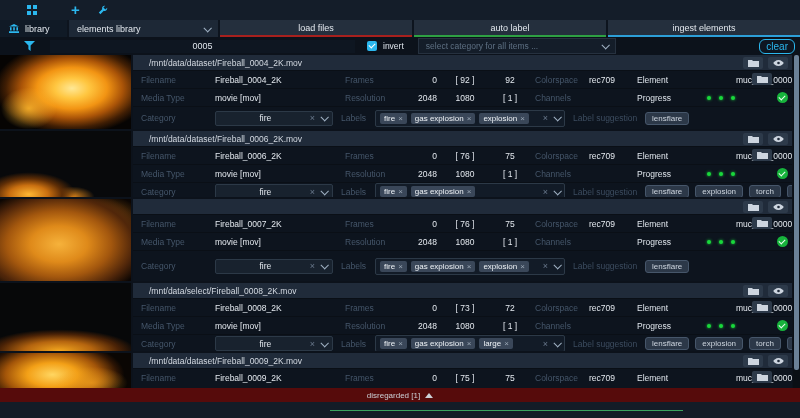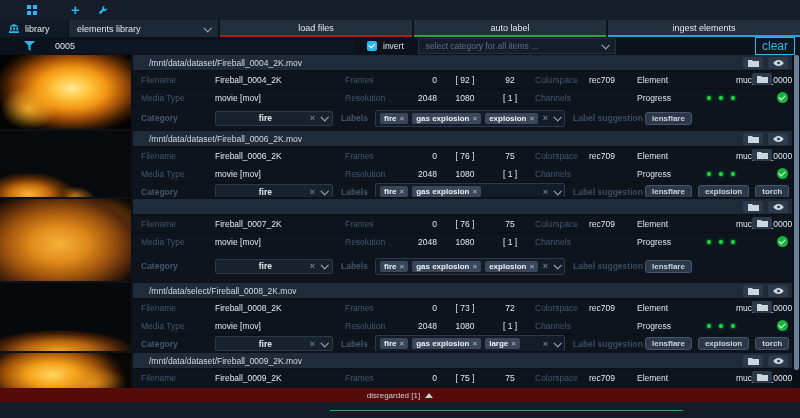--- a/index.html
+++ b/index.html
@@ -21,27 +21,27 @@
   .top-btn{flex:1;background:#242f3d;display:flex;align-items:center;justify-content:center;font-size:9px;color:#e3e8ee;cursor:pointer;border-bottom:2px solid transparent;}
   .u-red{border-bottom-color:#a8201d;}
   .u-green{border-bottom-color:#2ea043;}
   .u-blue{border-bottom-color:#2d9fd8;text-align:center;}
 
   .chev{width:5px;height:5px;border-right:1.4px solid #9fb0c2;border-bottom:1.4px solid #9fb0c2;transform:rotate(45deg) translateY(-1px);display:inline-block;}
 
   
   .filterbar{height:18px;display:flex;align-items:center;background:#0c121b;}
   .funnel{margin-left:24px;display:flex;}
-  .search-input{margin-left:15px;width:295px;height:13px;background:#0e1621;border:0;outline:none;color:#dfe5ec;font-size:9px;font-family:"Liberation Sans",sans-serif;padding:0 5px;}
+  .search-input{margin-left:15px;width:295px;height:13px;background:#0e1621;border:0;outline:none;color:#dfe5ec;font-size:9px;font-family:"Liberation Sans",sans-serif;padding:0 5px;text-align:center;}
   .cb{margin-left:12px;width:10px;height:10px;background:#2bb7ee;border-radius:2px;position:relative;cursor:pointer;}
   .cb::after{content:"";position:absolute;left:3px;top:1px;width:3px;height:5px;border-right:1.5px solid #fff;border-bottom:1.5px solid #fff;transform:rotate(45deg);}
   .cb-label{margin-left:6px;font-size:8.5px;color:#dfe5ec;}
   .cat-select{margin-left:14px;width:182px;height:14px;background:#141d29;border:1px solid #26313f;display:flex;align-items:center;padding:0 7px;font-size:8.5px;color:#5e7083;cursor:pointer;}
   .cat-select .chev{margin-left:auto;}
-  .clear-btn{margin-left:auto;margin-right:5px;border:1px solid #2bb7ee;color:#2bb7ee;background:#0e1621;font-size:12px;padding:1px 6px;border-radius:0;cursor:pointer;}
+  .clear-btn{margin-left:auto;margin-right:5px;border:1px solid #2bb7ee;color:#2bb7ee;background:#0e1621;font-size:10px;padding:1px 6px;border-radius:6px;cursor:pointer;}
 
   
   .rows{position:absolute;top:55px;left:0;width:792px;height:333px;overflow:hidden;display:flex;flex-direction:column;gap:2px;}
   .row{display:flex;gap:2px;overflow:hidden;flex:none;}
   .r1{height:74px}.r2{height:66px}.r3{height:82px}.r4{height:68px}.r5{height:35px}
   .thumb{width:131px;flex:none;}
   .t1{background-color:#060403;background-image:radial-gradient(40px 30px at 22% 72%,rgba(255,185,45,.85),transparent 70%),radial-gradient(78px 46px at 55% 45%,#ffe895 0%,#ffc640 22%,#f29413 45%,#aa5408 65%,#401e04 85%,rgba(10,5,2,0) 100%);}
   .t2{background-color:#08090b;background-image:radial-gradient(55px 26px at 22% 96%,#ffb733 0%,#c96f10 35%,#5f2e06 60%,transparent 85%),radial-gradient(30px 14px at 55% 100%,#e2881a,transparent 75%);}
   .t3{background-color:#0c0603;background-image:radial-gradient(95px 60px at 45% 55%,#f6b23b 0%,#df8a1a 30%,#a3570e 55%,#50260a 78%,transparent 95%),radial-gradient(50px 35px at 80% 30%,rgba(230,140,25,.7),transparent 80%),radial-gradient(40px 25px at 15% 80%,rgba(210,120,20,.6),transparent 80%);}
   .t4{background-color:#070809;background-image:radial-gradient(85px 24px at 45% 100%,#f4a81f 0%,#b5650f 40%,#4a2206 70%,transparent 90%),radial-gradient(25px 12px at 75% 95%,#d27f14,transparent 80%);}
@@ -63,21 +63,21 @@
   .cE{width:54px;flex:none;margin-left:8px;}
   .cF{width:48px;flex:none;color:#e4e9ef;}
   .cG{width:44px;flex:none;color:#dfe5ec;}
   .cH{width:116px;flex:none;text-align:right;color:#e4e9ef;}
   .line-btn{position:absolute;right:20px;top:2px;}
   .okcheck{position:absolute;right:4px;top:3px;width:11px;height:11px;border-radius:50%;background:#17b33c;}
   .okcheck::after{content:"";position:absolute;left:3.4px;top:2px;width:3px;height:5px;border-right:1.5px solid #eafcef;border-bottom:1.5px solid #eafcef;transform:rotate(45deg);}
   .dots{display:flex;align-items:center;gap:8px;}
   .dot{width:4px;height:4px;border-radius:50%;background:#19d83b;box-shadow:0 0 3px #19d83b;}
 
-  .l3{flex:1;display:flex;align-items:center;border-top:1px solid #0a0f16;font-size:8.5px;font-weight:bold;}
+  .l3{flex:1;display:flex;align-items:center;border-top:1px solid #0a0f16;font-size:8.5px;}
   .sel{width:118px;height:15px;flex:none;background:#18222e;border:1px solid #2c3947;border-radius:2px;display:flex;align-items:center;padding:0 5px;box-sizing:border-box;cursor:pointer;}
   .sel .val{flex:1;text-align:center;color:#e4e9ef;}
   .xmark{color:#69798c;font-size:9px;margin-right:6px;cursor:pointer;}
   .labels-lab{width:34px;flex:none;margin-left:8px;color:#45566a;}
   .multisel{width:190px;height:17px;flex:none;background:#121b27;border:1px solid #2c3947;border-radius:2px;display:flex;align-items:center;gap:4px;padding:0 4px;box-sizing:border-box;overflow:hidden;}
   .multisel .tail{margin-left:auto;display:flex;align-items:center;}
   .chip{background:#3a4759;border-radius:2px;padding:1px 4px;font-size:8px;color:#eef2f6;display:flex;align-items:center;gap:3px;white-space:nowrap;cursor:pointer;}
   .chip .x{color:#9aa7b5;}
   .sug-lab{width:72px;flex:none;margin-left:8px;color:#3c4c5f;}
   .sug-chip{background:#2c3848;border:1px solid #46566a;border-radius:3px;padding:1px 6px;font-size:8px;color:#cdd5de;margin-right:6px;white-space:nowrap;cursor:pointer;}

